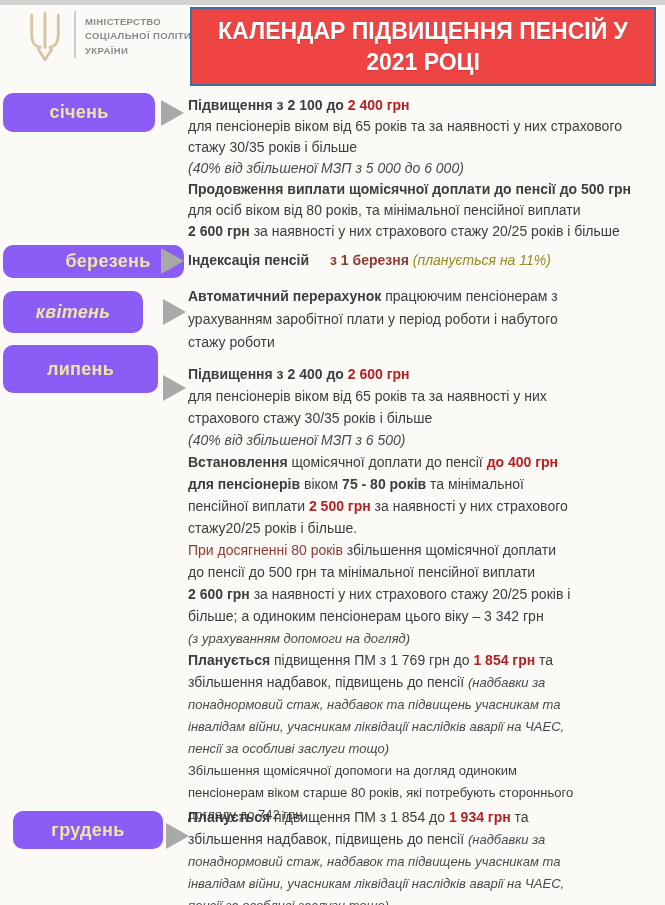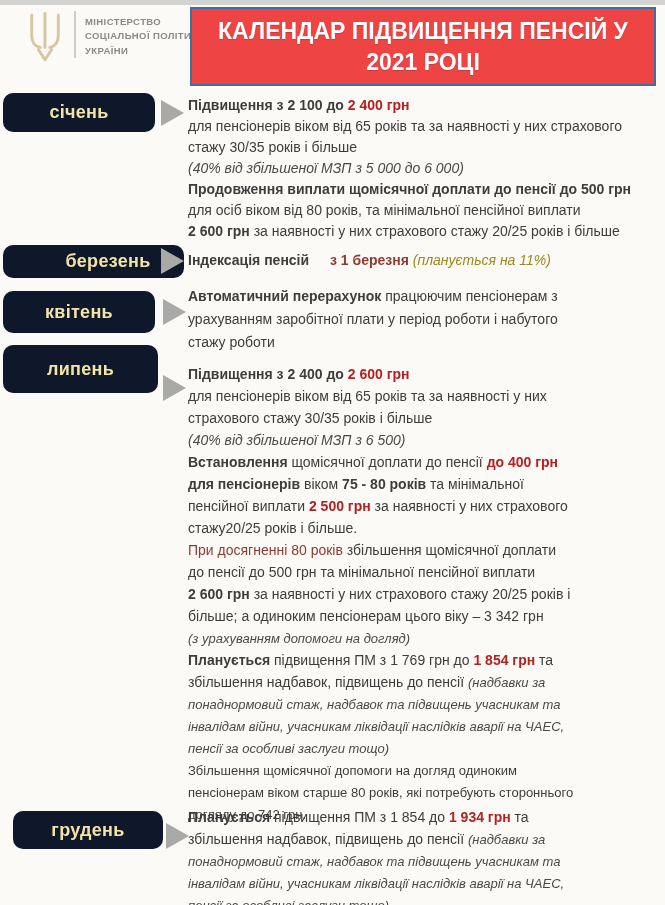--- a/index.html
+++ b/index.html
@@ -24,27 +24,27 @@
   .title-box{
     position:absolute;left:190px;top:7px;width:466px;height:79px;
     background:#ef4444;border:2px solid #3e6fa3;box-sizing:border-box;
     display:flex;align-items:center;justify-content:center;text-align:center;
     color:#ffffff;font-weight:bold;font-size:23px;line-height:1.32;
     white-space:pre-line;text-shadow:0 1px 1px rgba(0,0,0,.15);
   }
 
   
   .month-box{
-    position:absolute;background:#0f172a;border-radius:10px;
+    position:absolute;background:#8b5cf6;border-radius:10px;
     display:flex;align-items:center;justify-content:center;
     color:#f2e4a6;font-weight:bold;font-size:18px;letter-spacing:.3px;
   }
   .m-jan{left:3px;top:93px;width:152px;height:39px;}
   .m-mar{left:3px;top:245px;width:152px;height:33px;padding-left:29px;}
-  .m-apr{left:3px;top:291px;width:152px;height:42px;}
+  .m-apr{left:3px;top:291px;width:140px;height:42px;font-style:italic;}
   .m-jul{left:3px;top:345px;width:155px;height:48px;}
   .m-dec{left:13px;top:811px;width:150px;height:38px;}
 
   .arrow{
     position:absolute;width:0;height:0;
     border-top:13px solid transparent;border-bottom:13px solid transparent;
     border-left:23px solid #a9a9a7;
   }
   .a-jan{left:161px;top:100px;}
   .a-mar{left:161px;top:248px;}

